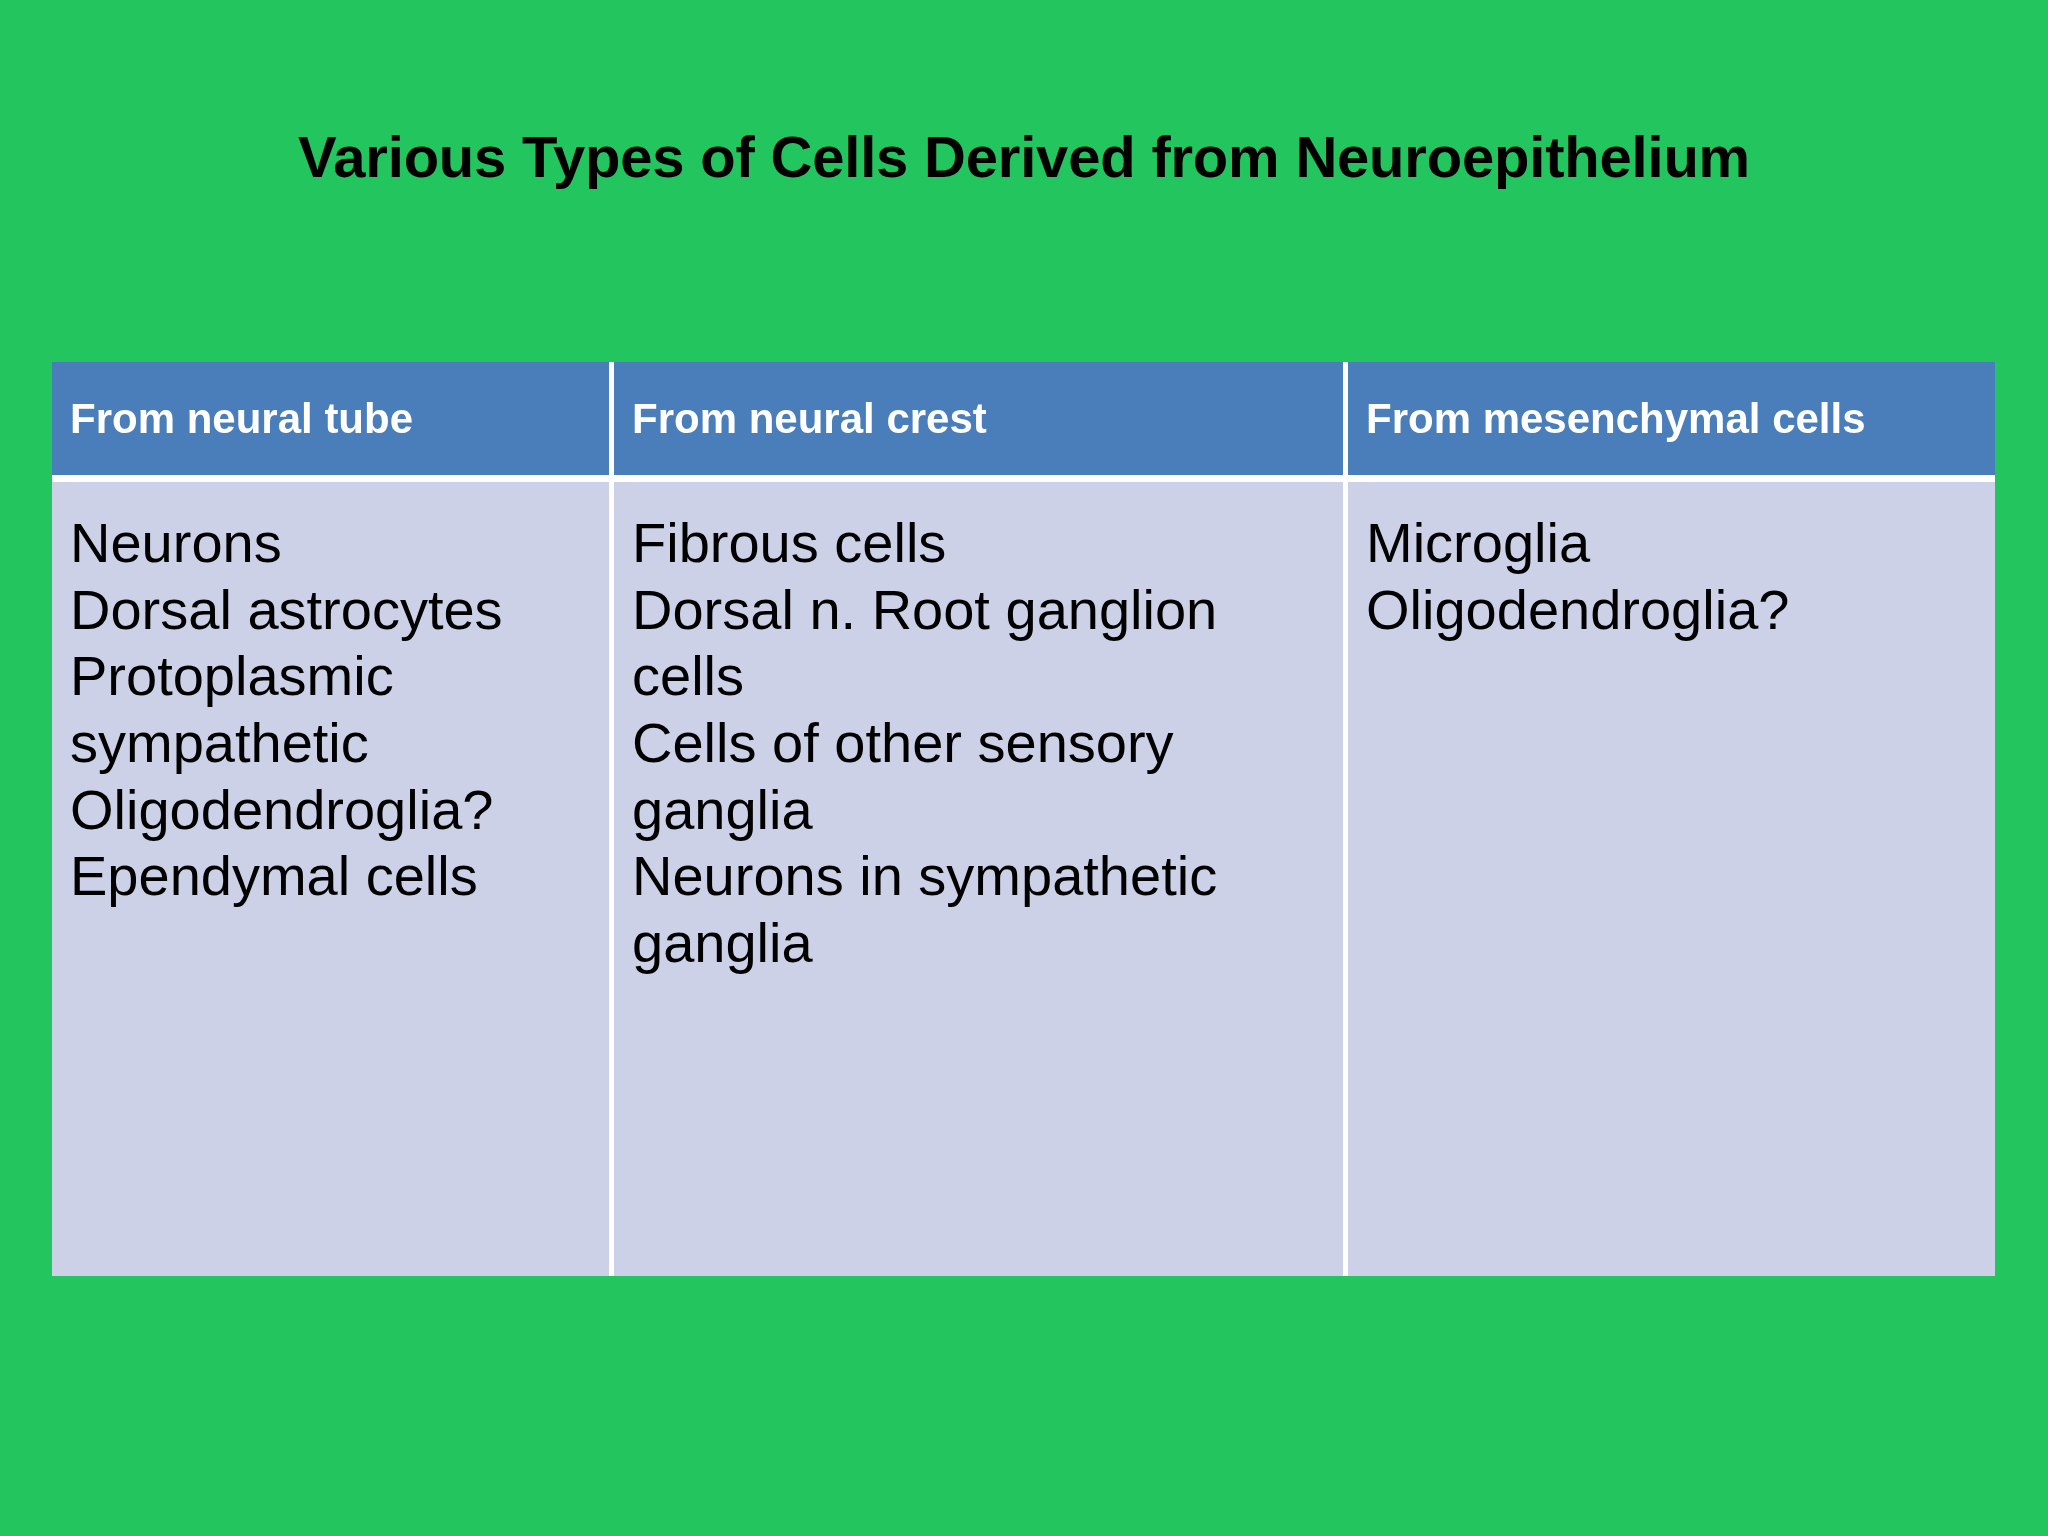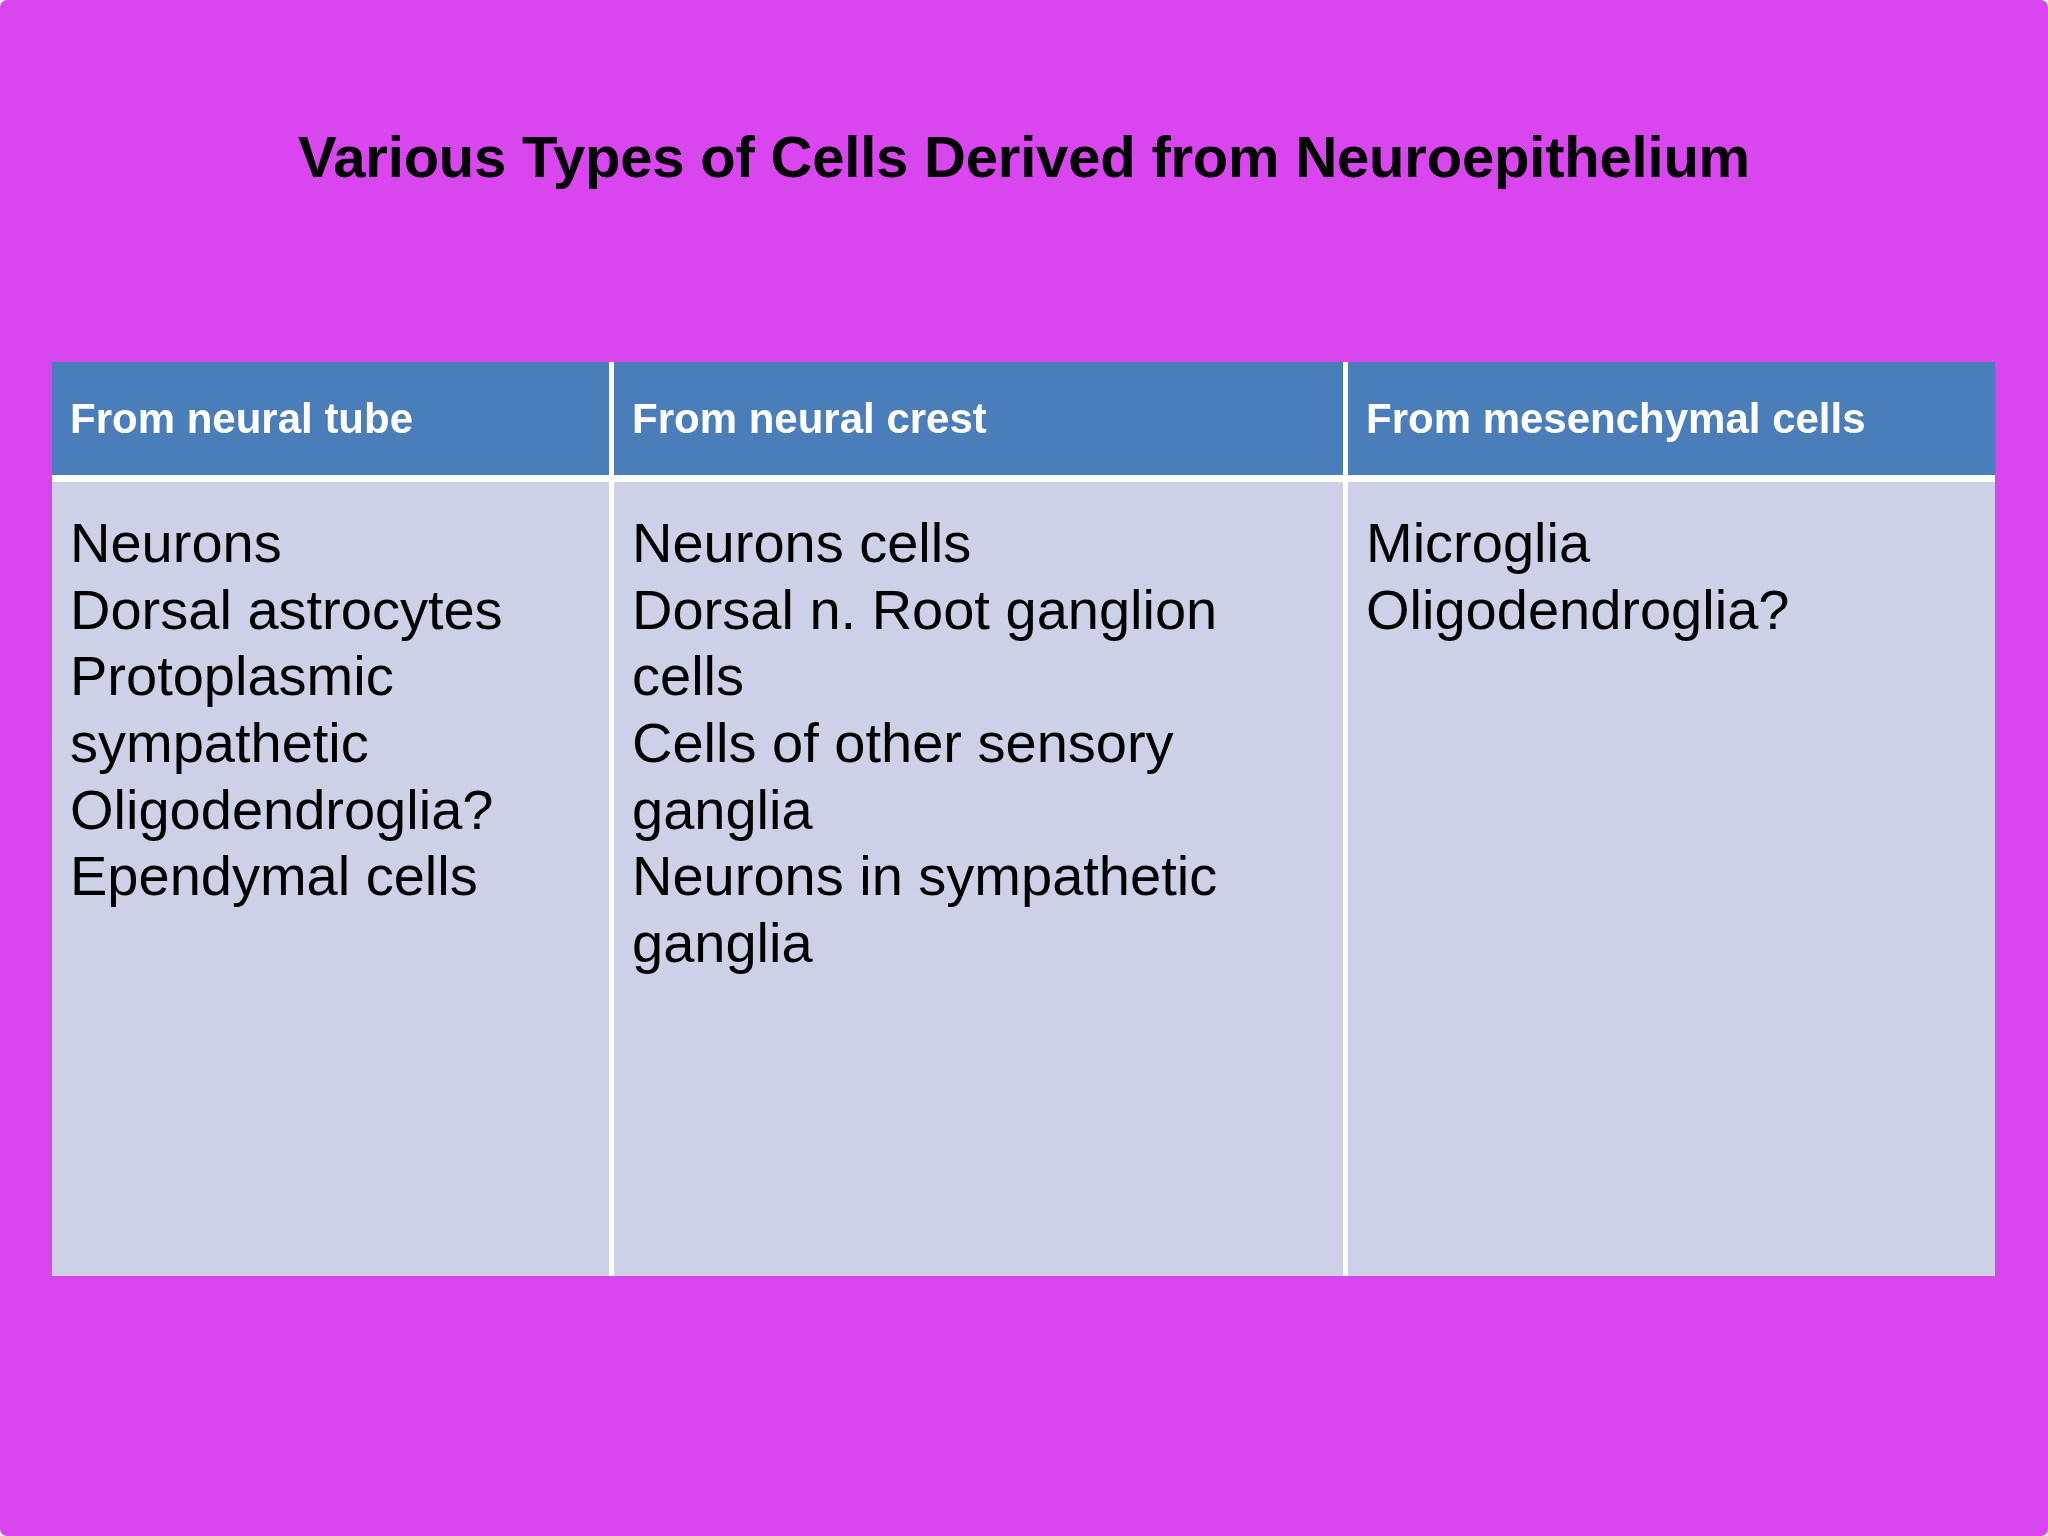--- a/index.html
+++ b/index.html
@@ -11,22 +11,21 @@
     height: 1536px;
     background: #ffffff;
     font-family: "Liberation Sans", sans-serif;
     overflow: hidden;
     position: relative;
   }
 
   .slide {
     position: absolute;
     inset: 0;
-    background: #d946ef;
-    border-radius: 7px;
+    background: #22c55e;
   }
 
   .slide-title {
     position: absolute;
     left: 0;
     top: 125px;
     width: 2048px;
     text-align: center;
     font-size: 58px;
     font-weight: bold;
@@ -132,21 +131,21 @@
               <li>Neurons</li>
               <li>Dorsal astrocytes</li>
               <li>Protoplasmic sympathetic</li>
               <li>Oligodendroglia?</li>
               <li>Ependymal cells</li>
             </ul>
           </td>
 
           <td>
             <ul class="cell-list">
-              <li>Neurons cells</li>
+              <li>Fibrous cells</li>
               <li>Dorsal n. Root ganglion cells</li>
               <li>Cells of other sensory ganglia</li>
               <li>Neurons in sympathetic ganglia</li>
             </ul>
           </td>
 
           <td>
             <ul class="cell-list">
               <li>Microglia</li>
               <li>Oligodendroglia?</li>

